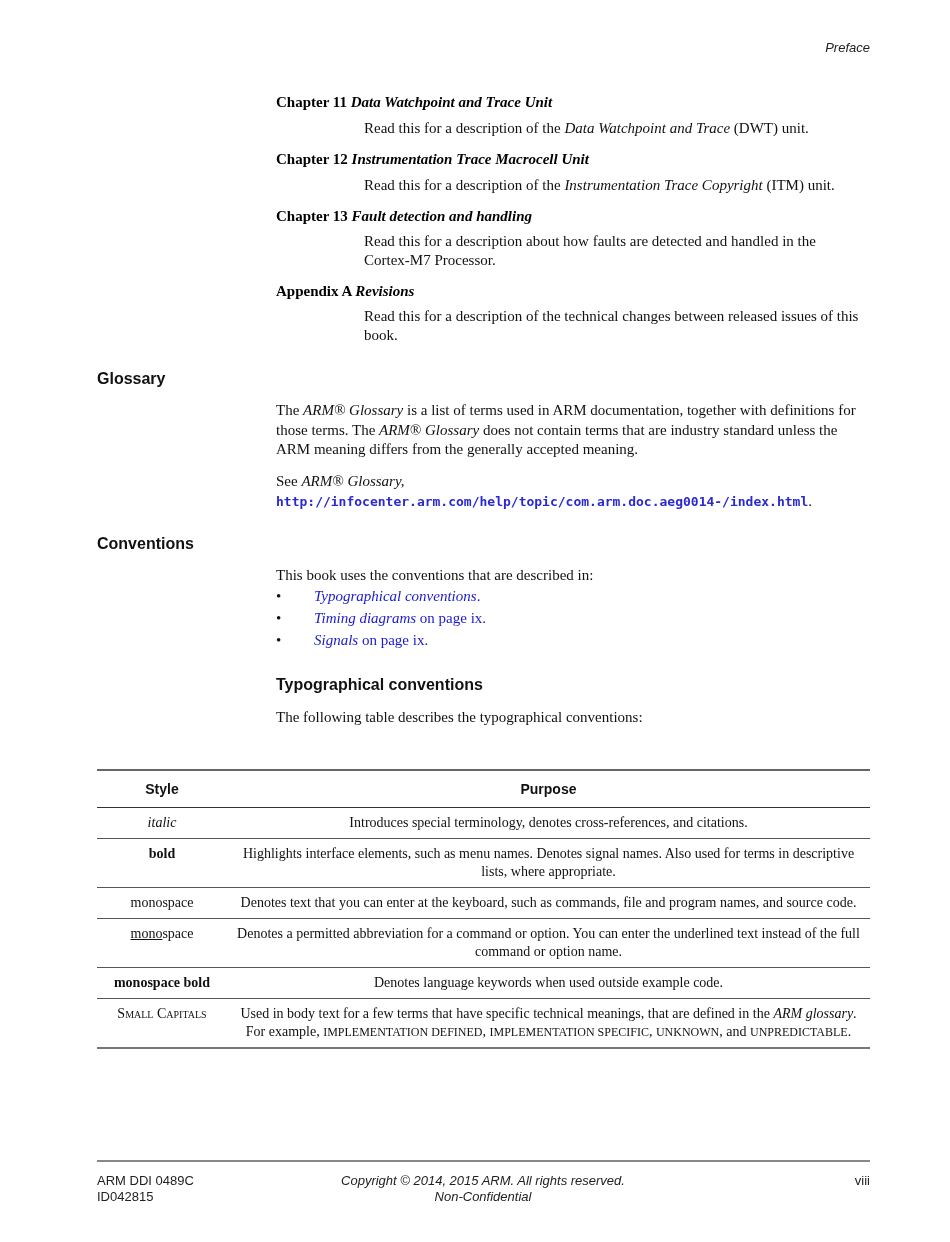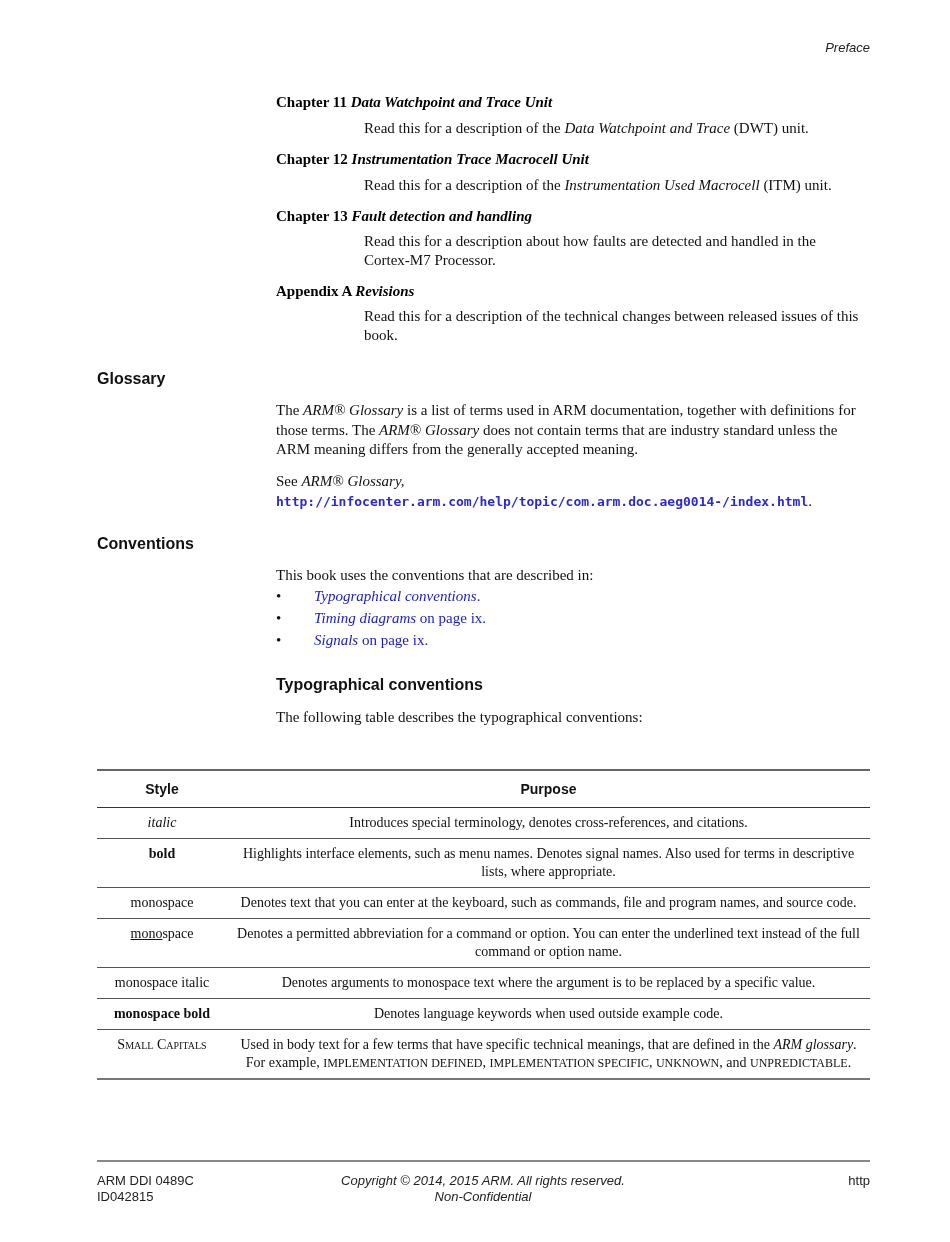--- a/index.html
+++ b/index.html
@@ -58,21 +58,21 @@
 </div>
 <div class="desc serif" style="top:119px">
   <span>Read this for a description of the </span><i>Data Watchpoint and Trace</i><span> (DWT) unit.</span>
 </div>
 
 <div class="chapter serif" style="top:151px">
   <span>Chapter 12</span>
   <span class="title">Instrumentation Trace Macrocell Unit</span>
 </div>
 <div class="desc serif" style="top:176px">
-  <span>Read this for a description of the </span><i>Instrumentation Used Macrocell</i><span> (ITM) unit.</span>
+  <span>Read this for a description of the </span><i>Instrumentation Trace Copyright</i><span> (ITM) unit.</span>
 </div>
 
 <div class="chapter serif" style="top:208px">
   <span>Chapter 13</span>
   <span class="title">Fault detection and handling</span>
 </div>
 <div class="desc serif" style="top:232px; width:480px">Read this for a description about how faults are detected and handled in the Cortex-M7 Processor.</div>
 
 <div class="chapter serif" style="top:283px">
   <span>Appendix A</span>
@@ -123,36 +123,32 @@
     </tr>
     <tr>
       <td class="style s-mono">monospace</td>
       <td>Denotes text that you can enter at the keyboard, such as commands, file and program names, and source code.</td>
     </tr>
     <tr>
       <td class="style s-mono s-mono-u"><span class="u">mono</span><span>space</span></td>
       <td>Denotes a permitted abbreviation for a command or option. You can enter the underlined text instead of the full command or option name.</td>
     </tr>
     <tr>
-      <td class="style s-mono-i">monospace italic</td>
-      <td>Denotes arguments to monospace text where the argument is to be replaced by a specific value.</td>
-    </tr>
-    <tr>
       <td class="style s-mono-b">monospace bold</td>
       <td>Denotes language keywords when used outside example code.</td>
     </tr>
     <tr class="last">
       <td class="style s-small">Small Capitals</td>
       <td><span>Used in body text for a few terms that have specific technical meanings, that are defined in the </span><i>ARM glossary</i><span>. For example, </span><span class="sc">IMPLEMENTATION DEFINED</span><span>, </span><span class="sc">IMPLEMENTATION SPECIFIC</span><span>, </span><span class="sc">UNKNOWN</span><span>, and </span><span class="sc">UNPREDICTABLE</span><span>.</span></td>
     </tr>
   </tbody>
 </table>
 
 <div class="footer-rule"></div>
 <div class="footer footer-left">
   <div>ARM DDI 0489C</div>
   <div>ID042815</div>
 </div>
 <div class="footer footer-center">
   <div>Copyright © 2014, 2015 ARM. All rights reserved.</div>
   <div>Non-Confidential</div>
 </div>
-<div class="footer footer-right">http</div>
+<div class="footer footer-right">viii</div>
 
 </body></html>

